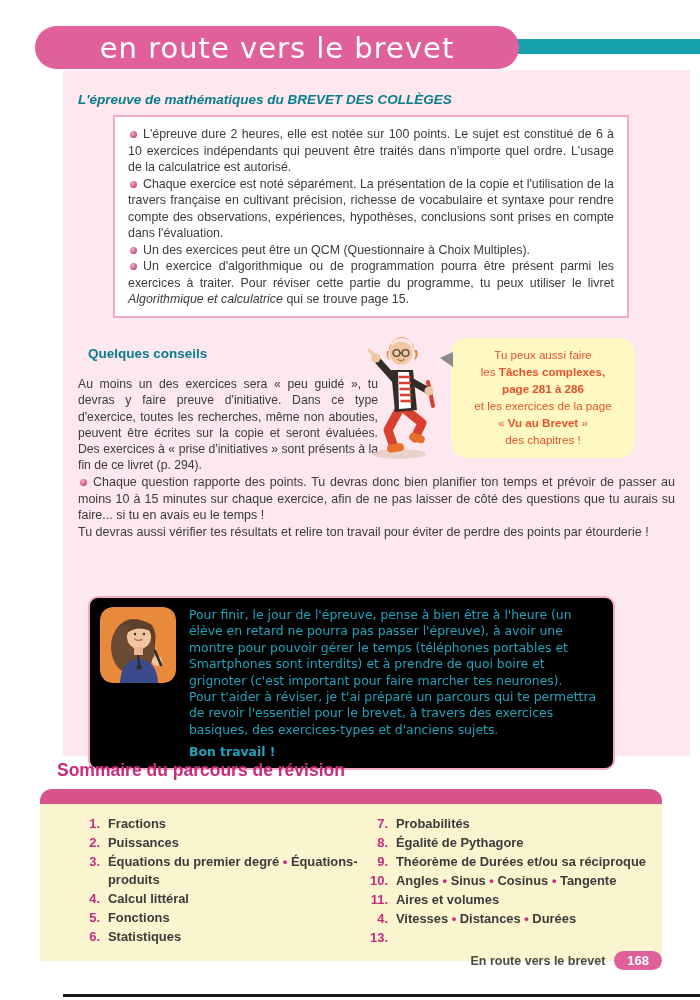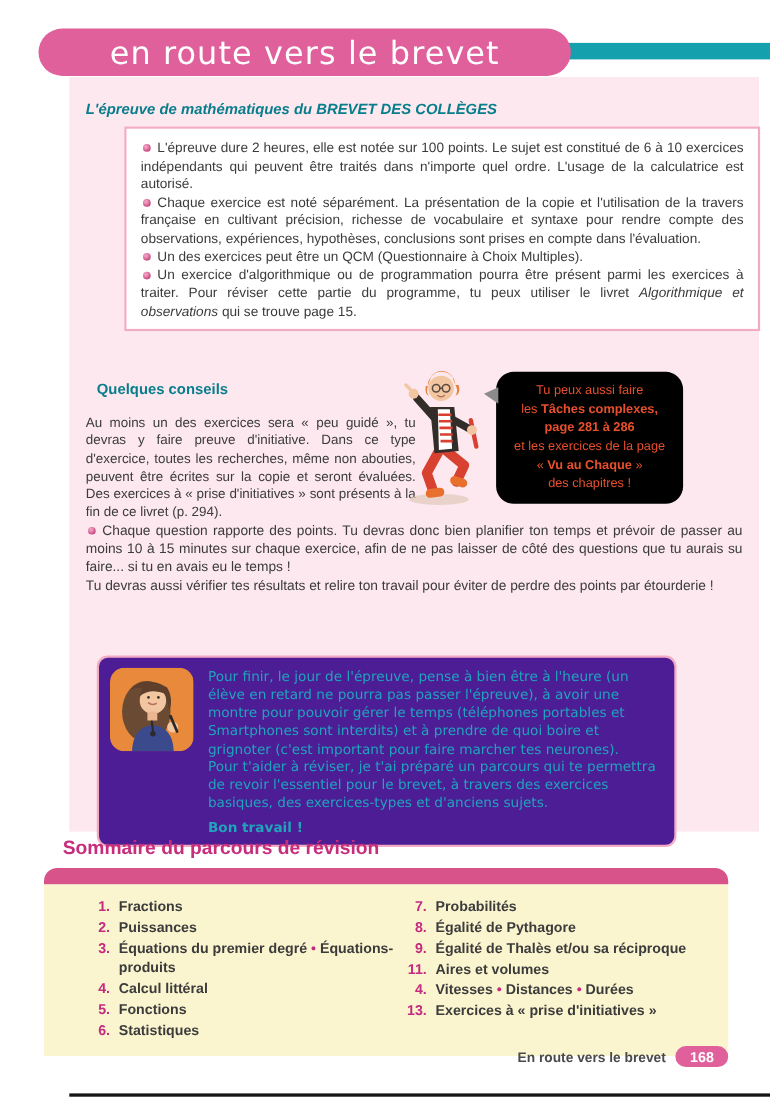--- a/index.html
+++ b/index.html
@@ -12,56 +12,56 @@
   .header-pill{
     position:absolute;top:26px;left:35px;width:484px;height:43px;box-sizing:border-box;
     background:#e0609c;border-radius:23px;display:flex;align-items:center;justify-content:center;
     color:#ffffff;font-family:"DejaVu Sans",sans-serif;font-size:29px;font-weight:500;letter-spacing:1px;
   }
   
   .pink-area{position:absolute;top:70px;left:63px;width:627px;height:686px;background:#fce8ee;}
   .teal-head{position:absolute;color:#087d8c;font-size:13.5px;font-weight:bold;}
   .exam-heading{left:15px;top:22px;font-style:italic;}
   .exam-box{
-    position:absolute;left:50px;top:45px;width:578px;box-sizing:border-box;
+    position:absolute;left:50px;top:45px;width:516px;box-sizing:border-box;
     background:#ffffff;border:2px solid #f3aac5;padding:9px 13px 8px 13px;
     font-size:12.4px;line-height:1.33;text-align:justify;
   }
   .bullet-p{margin:0;}
   .bullet-p .dot::before{
     content:"";display:inline-block;width:7px;height:7px;border-radius:50%;
     background:radial-gradient(circle at 38% 35%,#ef9cbd 15%,#c2417c 75%);
     margin-right:6px;margin-left:2px;vertical-align:baseline;
   }
   .conseils-heading{left:25px;top:276px;text-align:center;}
   .conseils-para{
     position:absolute;left:15px;top:294px;width:300px;
     font-size:12.2px;line-height:16.2px;text-align:justify;
   }
   
   .runner{position:absolute;left:286px;top:260px;width:105px;height:132px;}
   
   .speech-bubble{
-    position:absolute;left:388px;top:268px;width:170px;box-sizing:border-box;
-    background:#000000;border-radius:16px;padding:9px 8px;
+    position:absolute;left:388px;top:268px;width:184px;box-sizing:border-box;
+    background:#fef9c3;border-radius:16px;padding:9px 8px;
     color:#e8502d;font-size:11.6px;line-height:1.46;text-align:center;font-weight:500;
   }
   .speech-bubble .bb{font-weight:bold;}
   .bubble-tail{
     position:absolute;left:-11px;top:14px;width:0;height:0;
     border-top:6px solid transparent;border-bottom:9px solid transparent;border-right:13px solid #8b8b8b;
   }
   .points-para{
     position:absolute;left:15px;top:404px;width:597px;
     font-size:12.5px;line-height:16.6px;text-align:justify;
   }
   
   .teacher-box{
     position:absolute;left:25px;top:526px;width:527px;box-sizing:border-box;
-    background:#4c1d95;border:2px solid #f3aac5;border-radius:10px;
+    background:#000000;border:2px solid #f3aac5;border-radius:10px;
     padding:9px 10px 8px 10px;display:flex;gap:13px;
   }
   .avatar-wrap{flex:0 0 76px;}
   .avatar-wrap svg{border-radius:12px;display:block;}
   .teacher-text{
     flex:1;color:#21a3bc;font-size:12.4px;line-height:1.32;font-weight:500;
     font-family:"DejaVu Sans",sans-serif;
   }
   .teacher-text p{margin:0;}
   .closing{font-weight:bold;margin-top:6px !important;}
@@ -97,21 +97,21 @@
 </div>
 
 <div class="pink-area">
 
   <div class="teal-head exam-heading">L'épreuve de mathématiques du BREVET DES COLLÈGES</div>
 
   <div class="exam-box">
     <p class="bullet-p"><span class="dot"></span><span>L'épreuve dure 2 heures, elle est notée sur 100 points. Le sujet est constitué de 6 à 10 exercices indépendants qui peuvent être traités dans n'importe quel ordre. L'usage de la calculatrice est autorisé.</span></p>
     <p class="bullet-p"><span class="dot"></span><span>Chaque exercice est noté séparément. La présentation de la copie et l'utilisation de la travers française en cultivant précision, richesse de vocabulaire et syntaxe pour rendre compte des observations, expériences, hypothèses, conclusions sont prises en compte dans l'évaluation.</span></p>
     <p class="bullet-p"><span class="dot"></span><span>Un des exercices peut être un QCM (Questionnaire à Choix Multiples).</span></p>
-    <p class="bullet-p"><span class="dot"></span><span>Un exercice d'algorithmique ou de programmation pourra être présent parmi les exercices à traiter. Pour réviser cette partie du programme, tu peux utiliser le livret </span><i>Algorithmique et observations</i><span> qui se trouve page 15.</span></p>
+    <p class="bullet-p"><span class="dot"></span><span>Un exercice d'algorithmique ou de programmation pourra être présent parmi les exercices à traiter. Pour réviser cette partie du programme, tu peux utiliser le livret </span><i>Algorithmique et calculatrice</i><span> qui se trouve page 15.</span></p>
   </div>
 
   <div class="teal-head conseils-heading">Quelques conseils</div>
 
   <p class="conseils-para"><span class="bullet-p dot"></span><span class="bullet-p dot-holder">Au moins un des exercices sera « peu guidé », tu devras y faire preuve d'initiative. Dans ce type d'exercice, toutes les recherches, même non abouties, peuvent être écrites sur la copie et seront évaluées. Des exercices à « prise d'initiatives » sont présents à la fin de ce livret (p. 294).</span></p>
 
   <svg class="runner" viewBox="0 0 105 132">
     <ellipse cx="50" cy="124" rx="27" ry="5" fill="#dfc9ba" opacity="0.7"></ellipse>
 
     <path d="M57,80 L73,93 L66,108" fill="none" stroke="#d8402f" stroke-width="9" stroke-linecap="round" stroke-linejoin="round"></path>
@@ -141,21 +141,21 @@
     <line x1="50.9" y1="23" x2="53.1" y2="23" stroke="#5a4a42" stroke-width="1.4"></line>
     <path d="M49,29.5 q3,2.5 6,0" fill="none" stroke="#b3705a" stroke-width="1.3" stroke-linecap="round"></path>
   </svg>
 
   <div class="speech-bubble">
     <div class="bubble-tail"></div>
     <span>Tu peux aussi faire</span><br>
     <span><span>les </span><span class="bb">Tâches complexes,</span></span><br>
     <span class="bb">page 281 à 286</span><br>
     <span>et les exercices de la page</span><br>
-    <span><span>« </span><span class="bb">Vu au Chaque</span><span> »</span></span><br>
+    <span><span>« </span><span class="bb">Vu au Brevet</span><span> »</span></span><br>
     <span>des chapitres !</span>
   </div>
 
   <div class="points-para">
     <p class="bullet-p"><span class="dot"></span><span>Chaque question rapporte des points. Tu devras donc bien planifier ton temps et prévoir de passer au moins 10 à 15 minutes sur chaque exercice, afin de ne pas laisser de côté des questions que tu aurais su faire... si tu en avais eu le temps !</span></p>
     <p class="bullet-p">Tu devras aussi vérifier tes résultats et relire ton travail pour éviter de perdre des points par étourderie !</p>
   </div>
 
   <div class="teacher-box">
     <div class="avatar-wrap">
@@ -219,33 +219,36 @@
       <li class="toc-item">
           <span class="toc-num">7.</span>
           <span class="toc-label">Probabilités</span>
         </li>
       <li class="toc-item">
           <span class="toc-num">8.</span>
           <span class="toc-label">Égalité de Pythagore</span>
         </li>
       <li class="toc-item">
           <span class="toc-num">9.</span>
-          <span class="toc-label">Égalité de Thalès et/ou sa réciproque</span>
+          <span class="toc-label">Théorème de Durées et/ou sa réciproque</span>
+        </li>
+      <li class="toc-item">
+          <span class="toc-num">10.</span>
+          <span class="toc-label">Angles <span class="sep-dot">•</span> Sinus <span class="sep-dot">•</span> Cosinus <span class="sep-dot">•</span> Tangente</span>
         </li>
       <li class="toc-item">
           <span class="toc-num">11.</span>
           <span class="toc-label">Aires et volumes</span>
         </li>
       <li class="toc-item">
           <span class="toc-num">4.</span>
           <span class="toc-label">Vitesses <span class="sep-dot">•</span> Distances <span class="sep-dot">•</span> Durées</span>
         </li>
       <li class="toc-item">
           <span class="toc-num">13.</span>
-          <span class="toc-label">Exercices à « prise d'initiatives »</span>
         </li>
     </ul>
   </div>
 </div>
 
 <div class="footer">
   <span class="footer-label">En route vers le brevet</span>
   <span class="page-badge">168</span>
 </div>
 <div class="bottom-edge"></div>

